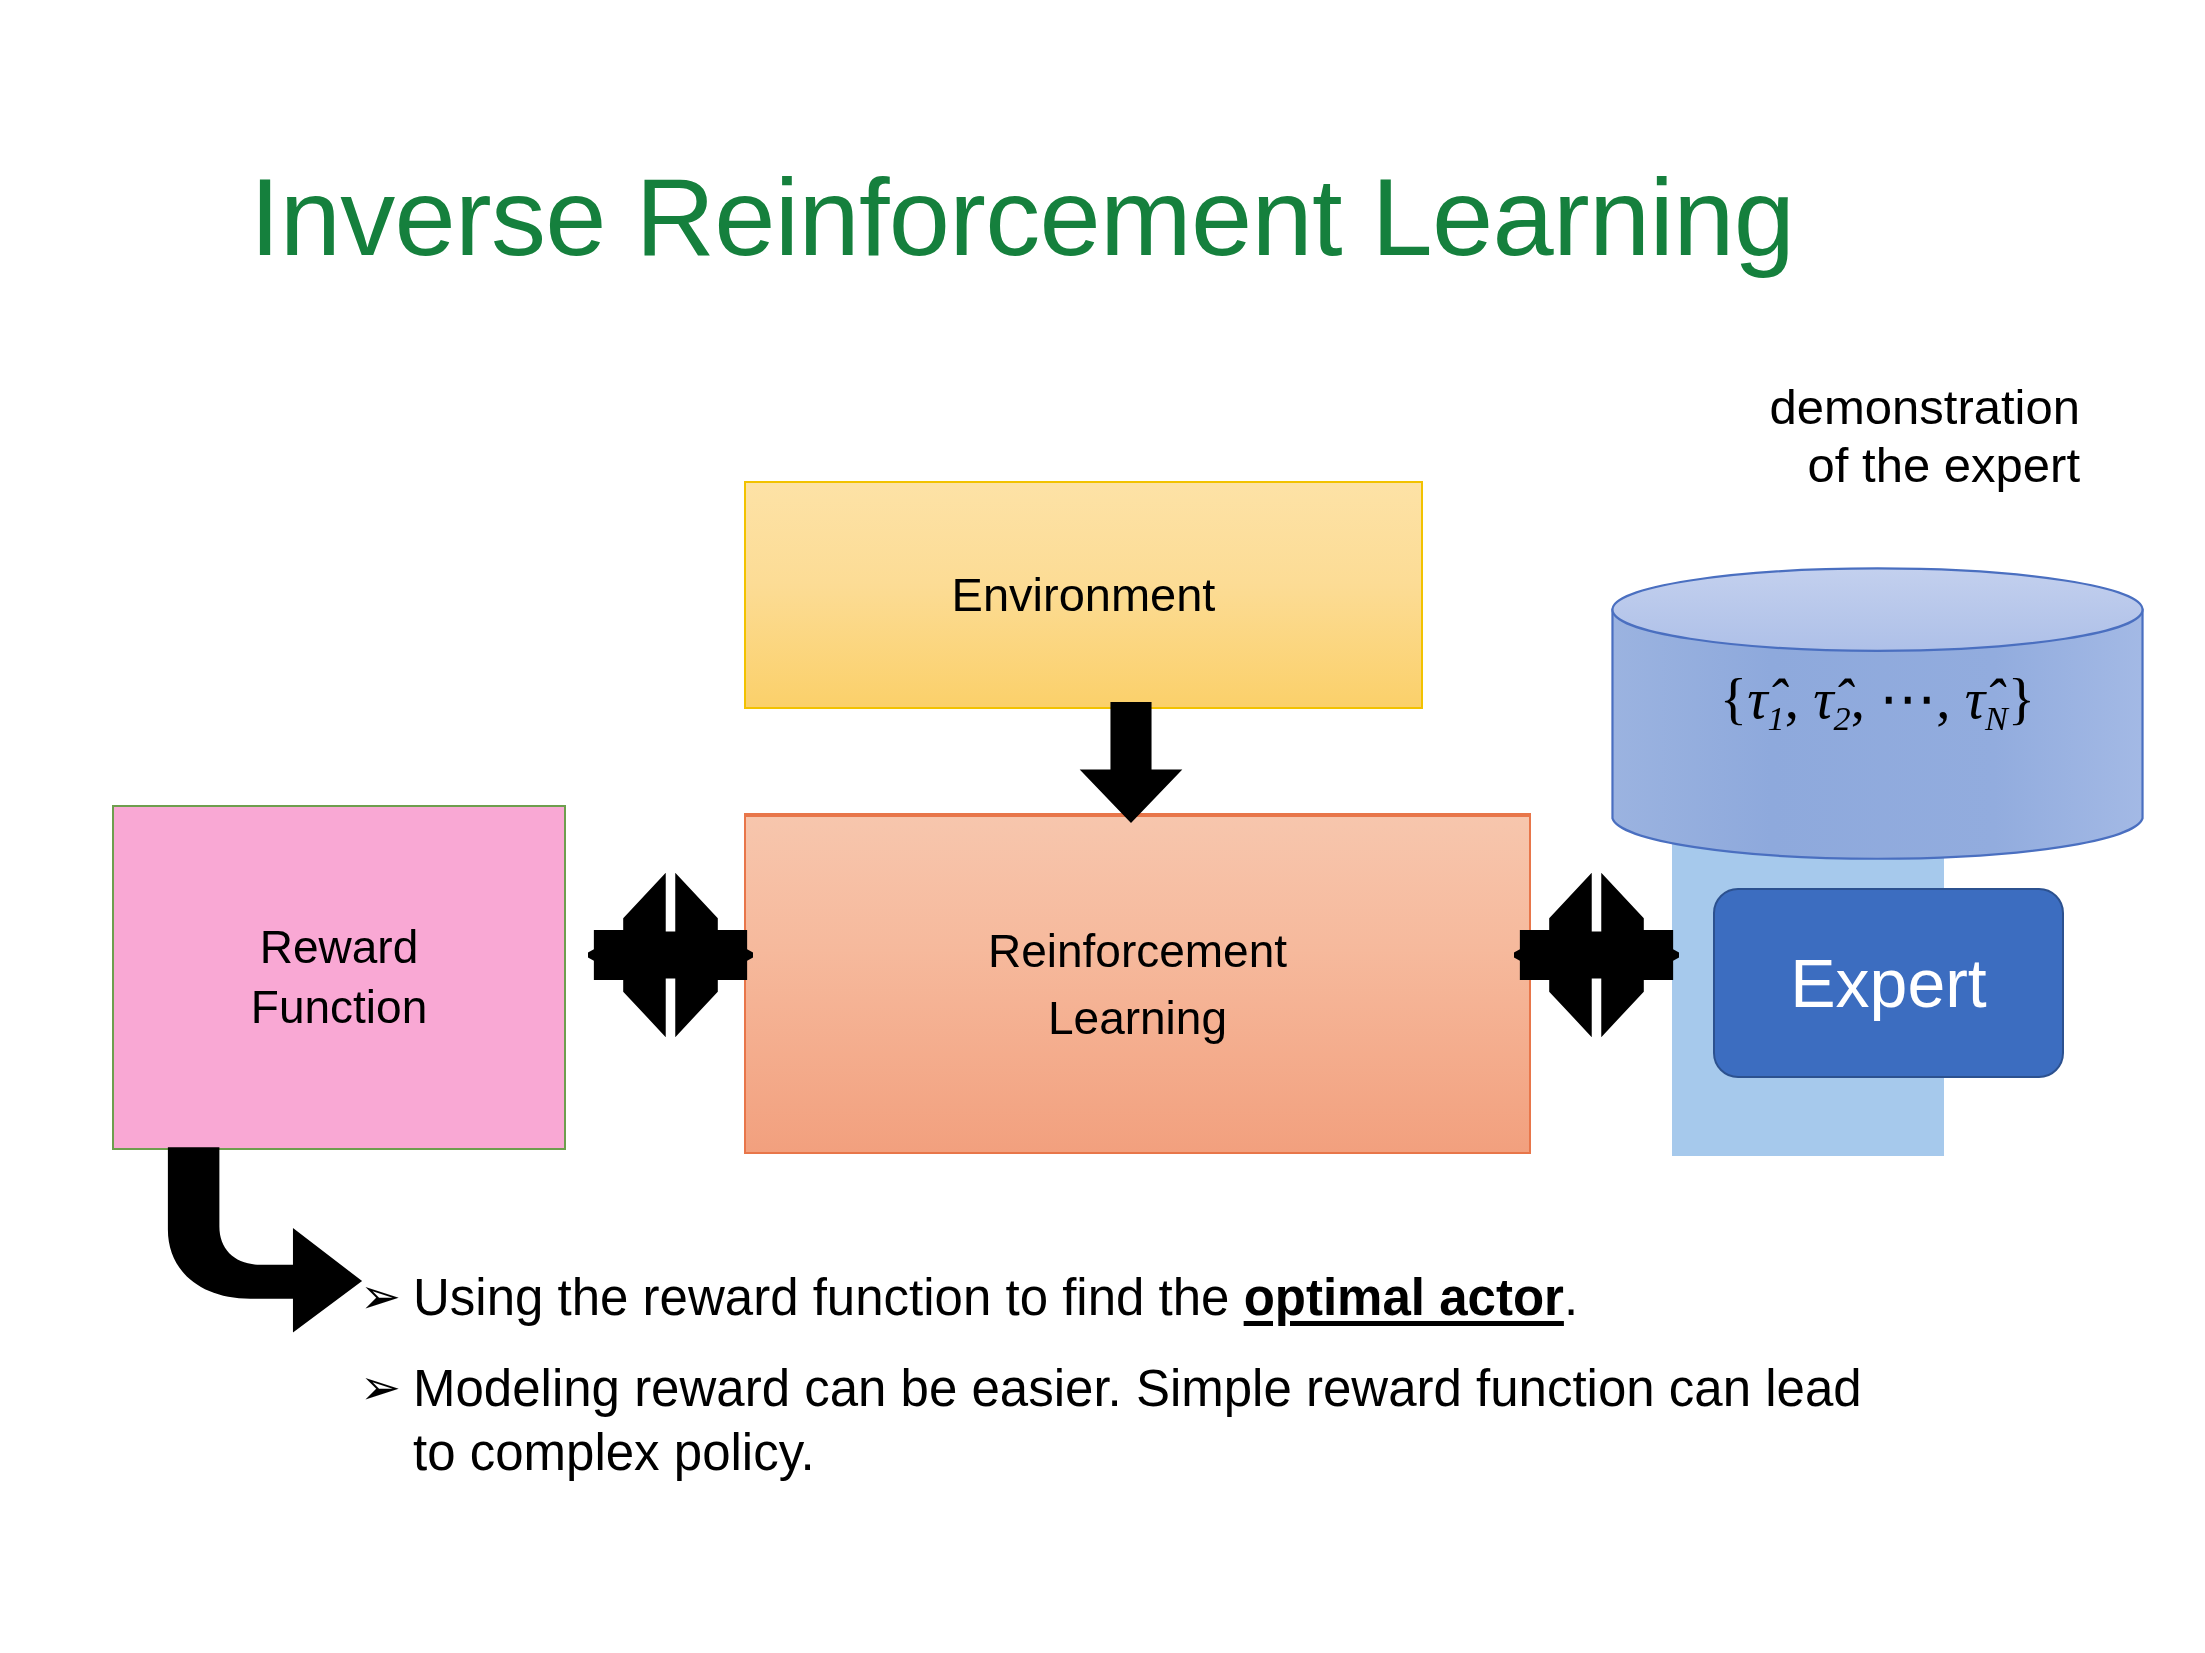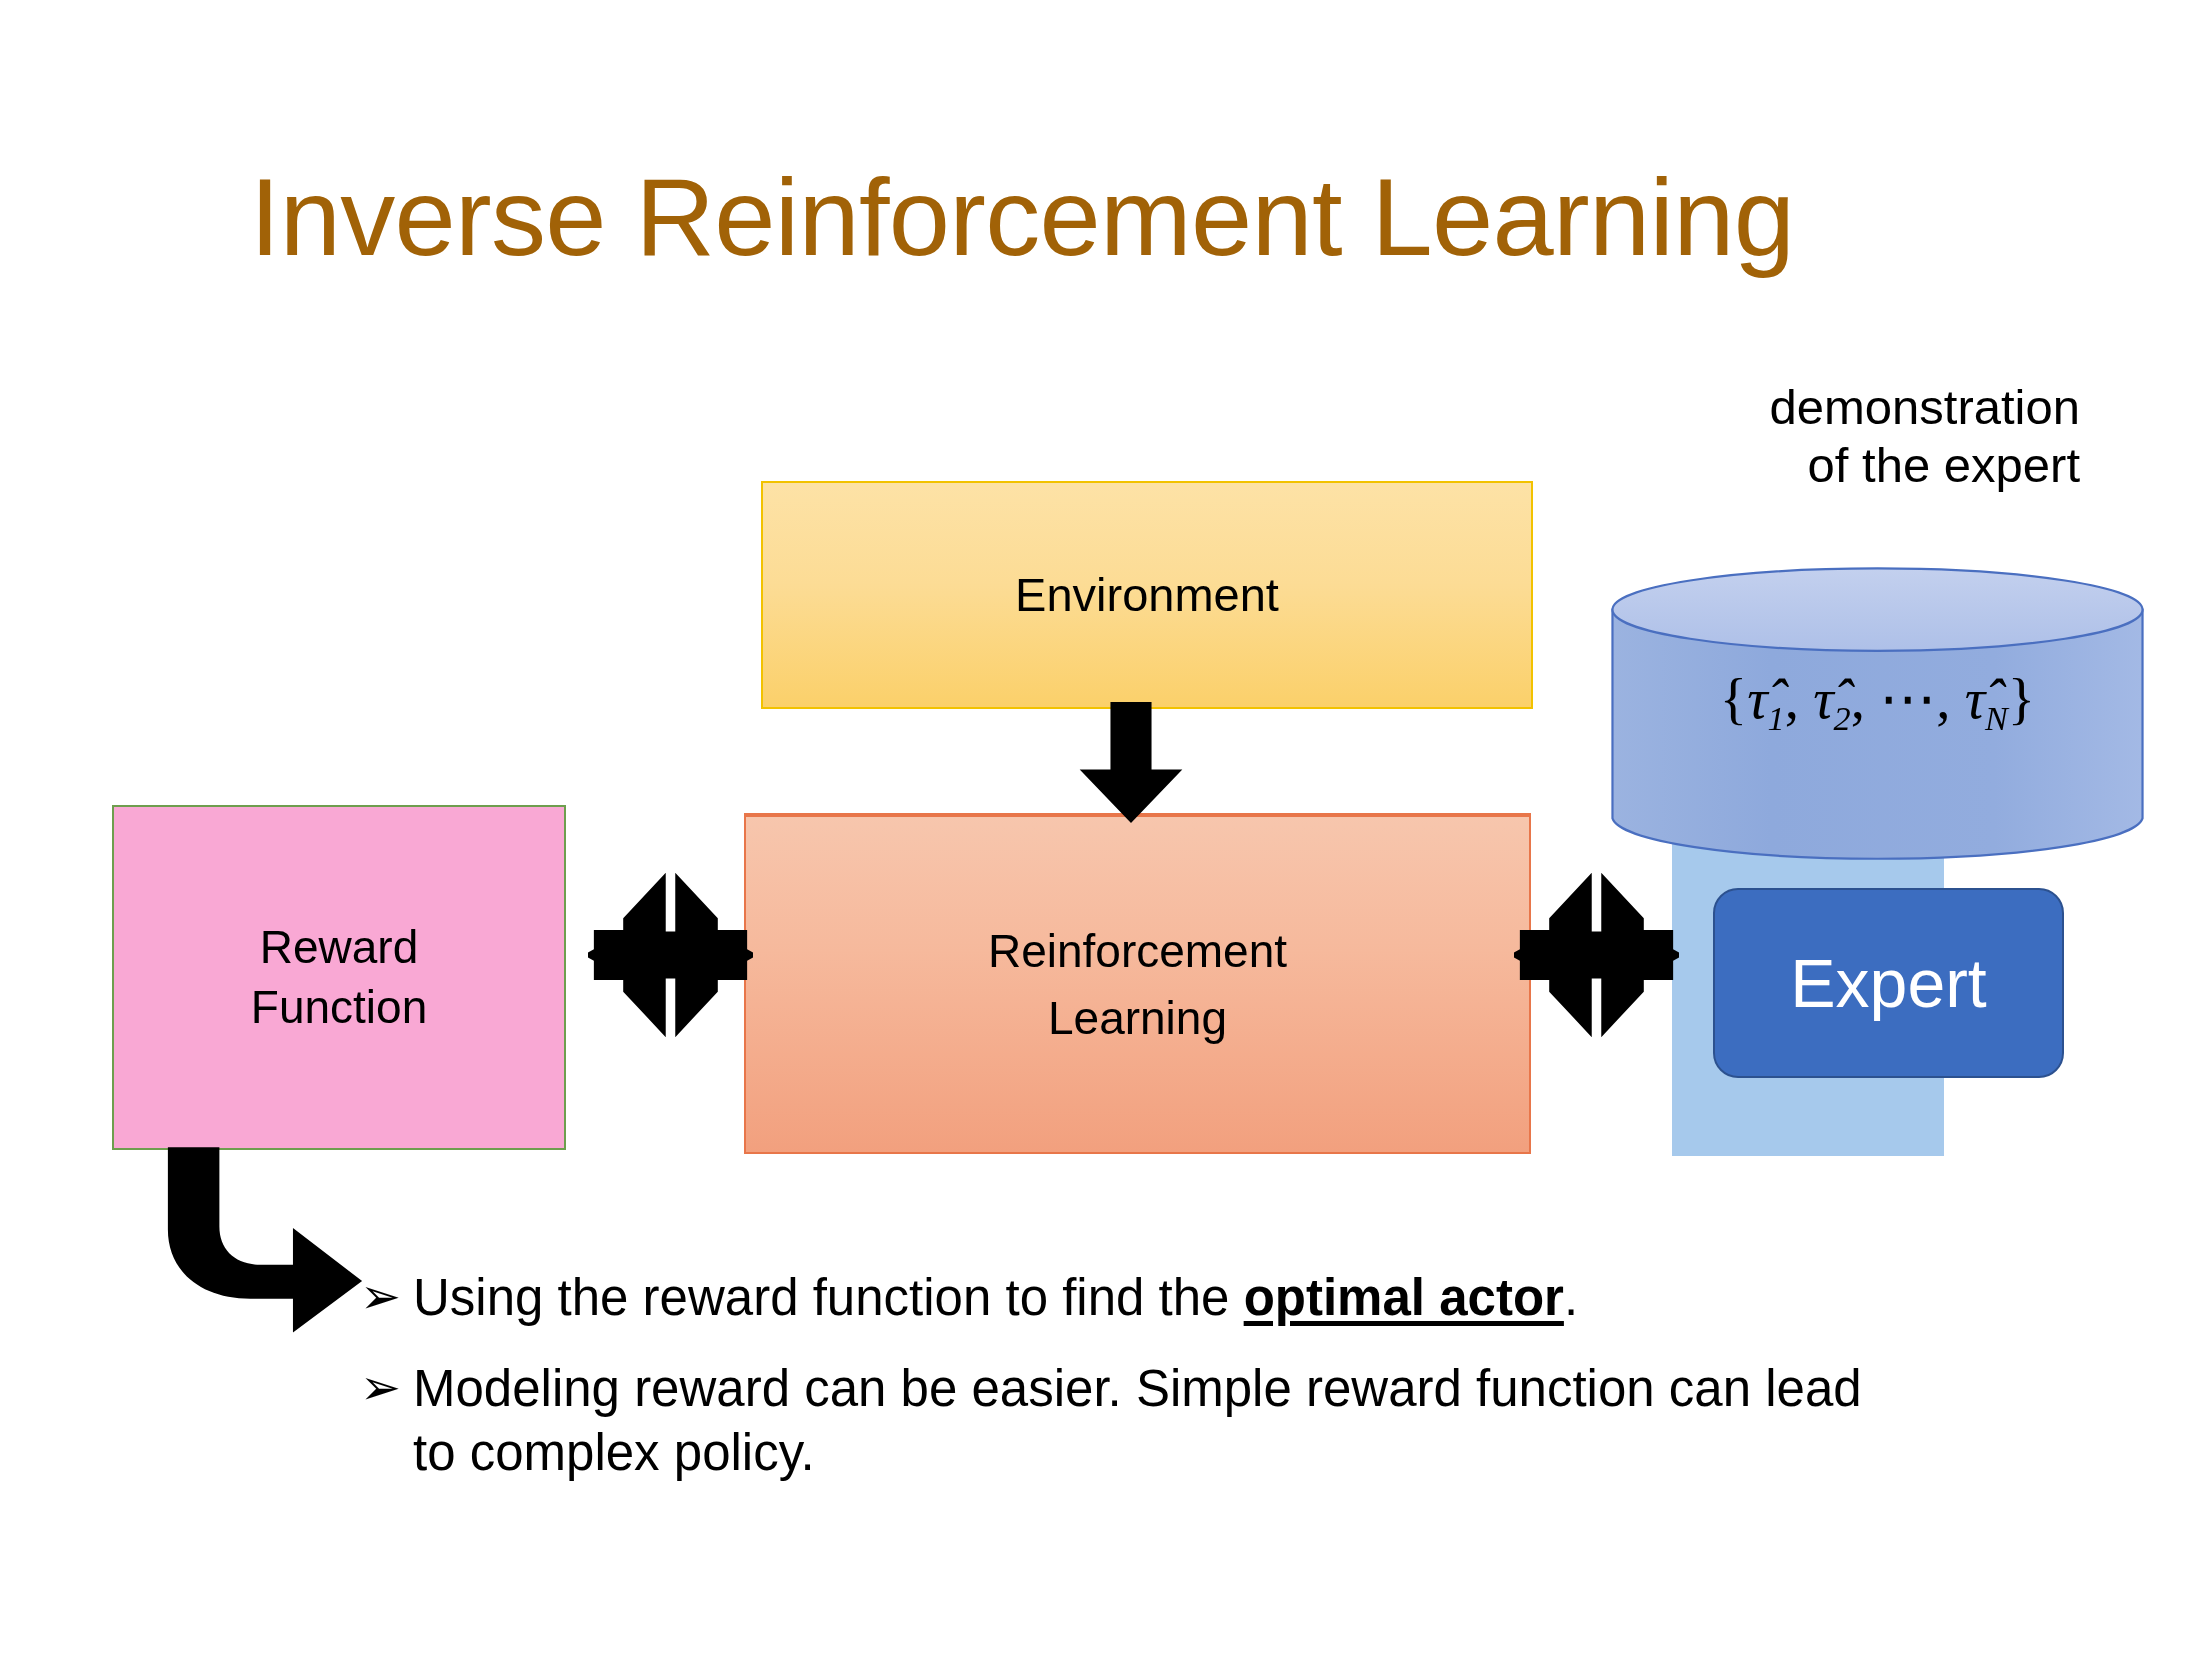--- a/index.html
+++ b/index.html
@@ -20,21 +20,21 @@
   #slide-title {
     position: absolute;
     left: 0;
     top: 158px;
     width: 2044px;
     text-align: center;
     font-size: 110px;
     line-height: 1.08;
     font-weight: 400;
     letter-spacing: -0.7px;
-    color: #a16207;
+    color: #15803d;
     white-space: nowrap;
   }
 
   
   .node {
     position: absolute;
     box-sizing: border-box;
     display: flex;
     align-items: center;
     justify-content: center;
@@ -44,25 +44,24 @@
     font-size: 46px;
     line-height: 1.30;
     font-weight: 400;
     white-space: pre-line;
   }
 
   
   #env-box {
     left: 744px;
     top: 481px;
-    width: 772px;
+    width: 679px;
     height: 228px;
     background: linear-gradient(180deg, #FDE2A6 0%, #FCDC95 45%, #FBD06A 100%);
     border: 2.9px solid #F2C200;
-    margin-left: 17px;
   }
   #env-box .node-label { font-size: 47px; }
 
   
   #reward-box {
     left: 112px;
     top: 805px;
     width: 454px;
     height: 345px;
     background: #f9a8d4;

